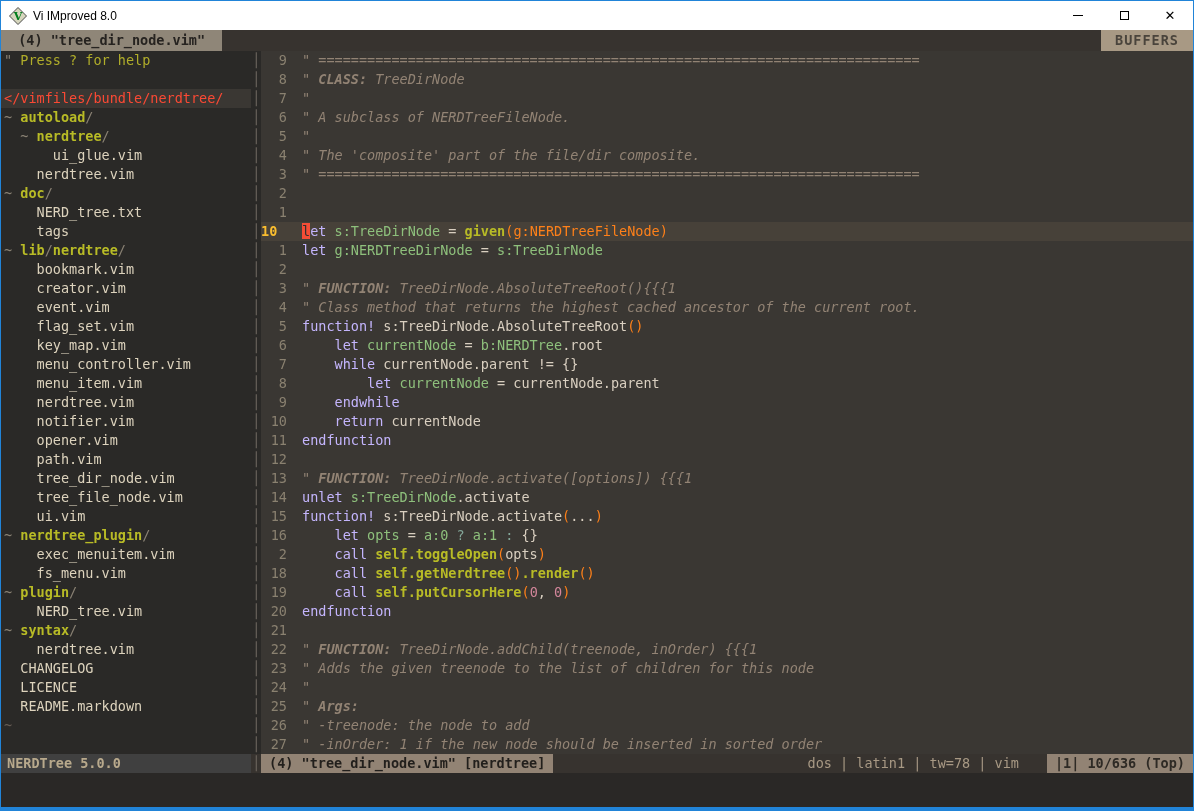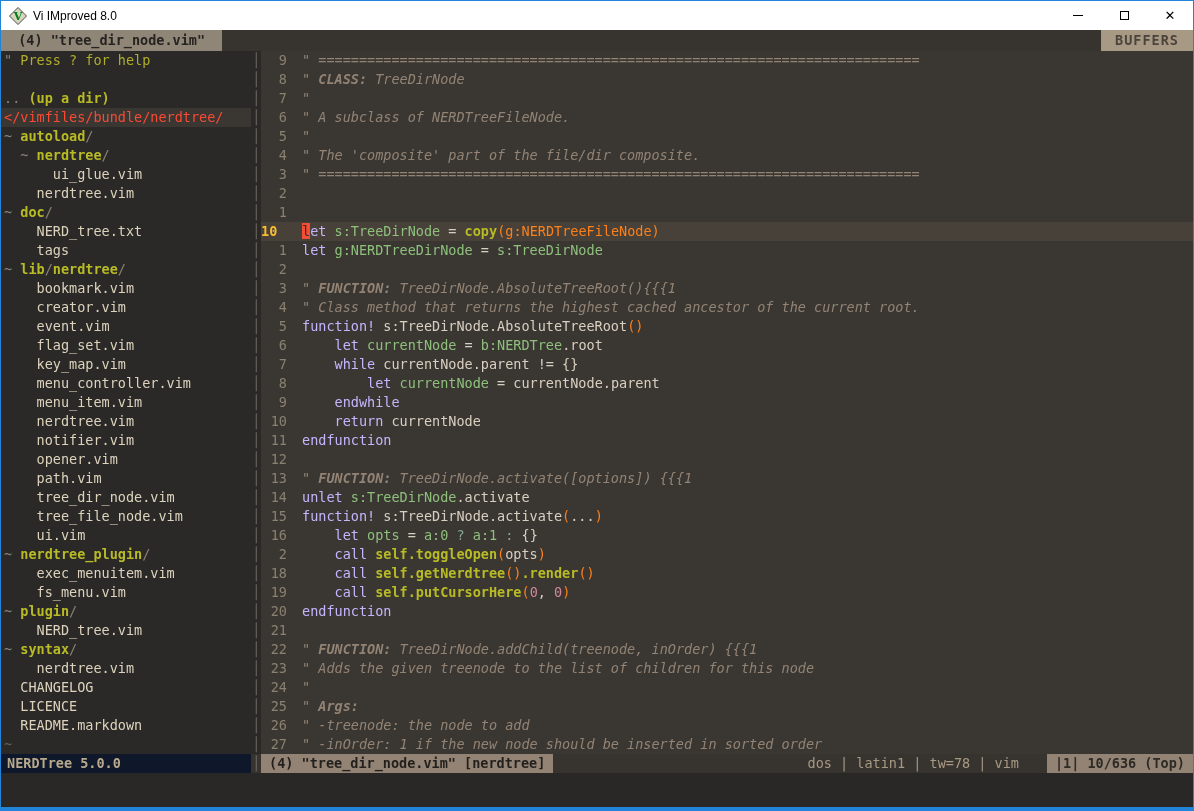--- a/index.html
+++ b/index.html
@@ -46,21 +46,21 @@
   .c-cursor { background:#f44d36; color:#32302f; }
   
   .c-gray { color:#8a8274; }
   .c-help { color:#b0ad2a; }
   .c-dir  { color:#b8bb26; font-weight:bold; }
   .c-file { color:#ddd3bd; }
   .c-root { color:#fb4934;margin-top:16px; }
   .c-tilde{ color:#665c54; }
   
   .statusline { height:19px; display:flex; font-size:13.5px; line-height:19px; white-space:pre; }
-  .st-nc { width:250px; flex:none; background:#0f172a; color:#b8a98c; font-weight:bold; padding-left:6px; }
+  .st-nc { width:250px; flex:none; background:#404040; color:#b8a98c; font-weight:bold; padding-left:6px; }
   .st-gap { width:10px; flex:none; background:#37332f; color:#6e675f; text-align:center; }
   .st-active { flex:1; background:#37332f; display:flex; }
   .st-file { background:#928374; color:#221f1c; font-weight:bold; padding:0 8px; }
   .st-spring { flex:1; }
   .st-opts { color:#a89984; }
   .st-pos { background:#928374; color:#2e2a25; font-weight:bold; padding:0 8px; margin-left:28px; }
   
   .cmdline { height:34px; background:#2a2826; }
 </style>
 </head>
@@ -90,21 +90,20 @@
   <div class="tabline">
     <span class="tab"> (4) "tree_dir_node.vim" </span>
     <span class="tab-fill"></span>
     <span class="buffers">BUFFERS</span>
   </div>
 
   <div class="main">
     <div class="nerdtree" id="tree-pane">
         <div class="trow"><span class="c-gray">" </span><span class="c-help">Press ? for help</span></div>
         <div class="trow"></div>
-        <div class="trow"><span class="c-gray">.. </span><span class="c-dir">(up a dir)</span></div>
         <div class="trow hl"><span class="c-root">&lt;/vimfiles/bundle/nerdtree/</span></div>
         <div class="trow"><span class="c-gray">~ </span><span class="c-dir">autoload</span><span class="c-gray">/</span></div>
         <div class="trow"><span class="c-gray">  ~ </span><span class="c-dir">nerdtree</span><span class="c-gray">/</span></div>
         <div class="trow"><span class="c-file">      ui_glue.vim</span></div>
         <div class="trow"><span class="c-file">    nerdtree.vim</span></div>
         <div class="trow"><span class="c-gray">~ </span><span class="c-dir">doc</span><span class="c-gray">/</span></div>
         <div class="trow"><span class="c-file">    NERD_tree.txt</span></div>
         <div class="trow"><span class="c-file">    tags</span></div>
         <div class="trow"><span class="c-gray">~ </span><span class="c-dir">lib</span><span class="c-gray">/</span><span class="c-dir">nerdtree</span><span class="c-gray">/</span></div>
         <div class="trow"><span class="c-file">    bookmark.vim</span></div>
@@ -173,21 +172,21 @@
     <div class="editor" id="editor-pane">
         <div class="row"><span class="lnum">9</span><span><span class="c-cmt">" ==========================================================================</span></span></div>
         <div class="row"><span class="lnum">8</span><span><span class="c-cmt">" </span><span class="c-cmtb">CLASS:</span><span class="c-cmt"> TreeDirNode</span></span></div>
         <div class="row"><span class="lnum">7</span><span><span class="c-cmt">"</span></span></div>
         <div class="row"><span class="lnum">6</span><span><span class="c-cmt">" A subclass of NERDTreeFileNode.</span></span></div>
         <div class="row"><span class="lnum">5</span><span><span class="c-cmt">"</span></span></div>
         <div class="row"><span class="lnum">4</span><span><span class="c-cmt">" The 'composite' part of the file/dir composite.</span></span></div>
         <div class="row"><span class="lnum">3</span><span><span class="c-cmt">" ==========================================================================</span></span></div>
         <div class="row"><span class="lnum">2</span><span></span></div>
         <div class="row"><span class="lnum">1</span><span></span></div>
-        <div class="row cl"><span class="lnum cur">10</span><span><span class="c-cursor">l</span><span class="c-kw">et</span><span class="c-fg"> </span><span class="c-id">s:TreeDirNode</span><span class="c-fg"> = </span><span class="c-fn">copy</span><span class="c-par">(</span><span class="c-par">g:NERDTreeFileNode</span><span class="c-par">)</span></span></div>
+        <div class="row cl"><span class="lnum cur">10</span><span><span class="c-cursor">l</span><span class="c-kw">et</span><span class="c-fg"> </span><span class="c-id">s:TreeDirNode</span><span class="c-fg"> = </span><span class="c-fn">given</span><span class="c-par">(</span><span class="c-par">g:NERDTreeFileNode</span><span class="c-par">)</span></span></div>
         <div class="row"><span class="lnum">1</span><span><span class="c-kw">let</span><span class="c-fg"> </span><span class="c-id">g:NERDTreeDirNode</span><span class="c-fg"> = </span><span class="c-id">s:TreeDirNode</span></span></div>
         <div class="row"><span class="lnum">2</span><span></span></div>
         <div class="row"><span class="lnum">3</span><span><span class="c-cmt">" </span><span class="c-cmtb">FUNCTION:</span><span class="c-cmt"> TreeDirNode.AbsoluteTreeRoot(){{{1</span></span></div>
         <div class="row"><span class="lnum">4</span><span><span class="c-cmt">" Class method that returns the highest cached ancestor of the current root.</span></span></div>
         <div class="row"><span class="lnum">5</span><span><span class="c-kw">function!</span><span class="c-fg"> s:TreeDirNode.AbsoluteTreeRoot</span><span class="c-par">()</span></span></div>
         <div class="row"><span class="lnum">6</span><span><span class="c-fg">    </span><span class="c-kw">let</span><span class="c-fg"> </span><span class="c-id">currentNode</span><span class="c-fg"> = </span><span class="c-id">b:NERDTree</span><span class="c-fg">.root</span></span></div>
         <div class="row"><span class="lnum">7</span><span><span class="c-fg">    </span><span class="c-kw">while</span><span class="c-fg"> currentNode.parent != {}</span></span></div>
         <div class="row"><span class="lnum">8</span><span><span class="c-fg">        </span><span class="c-kw">let</span><span class="c-fg"> </span><span class="c-id">currentNode</span><span class="c-fg"> = currentNode.parent</span></span></div>
         <div class="row"><span class="lnum">9</span><span><span class="c-fg">    </span><span class="c-kw">endwhile</span></span></div>
         <div class="row"><span class="lnum">10</span><span><span class="c-fg">    </span><span class="c-kw">return</span><span class="c-fg"> currentNode</span></span></div>

